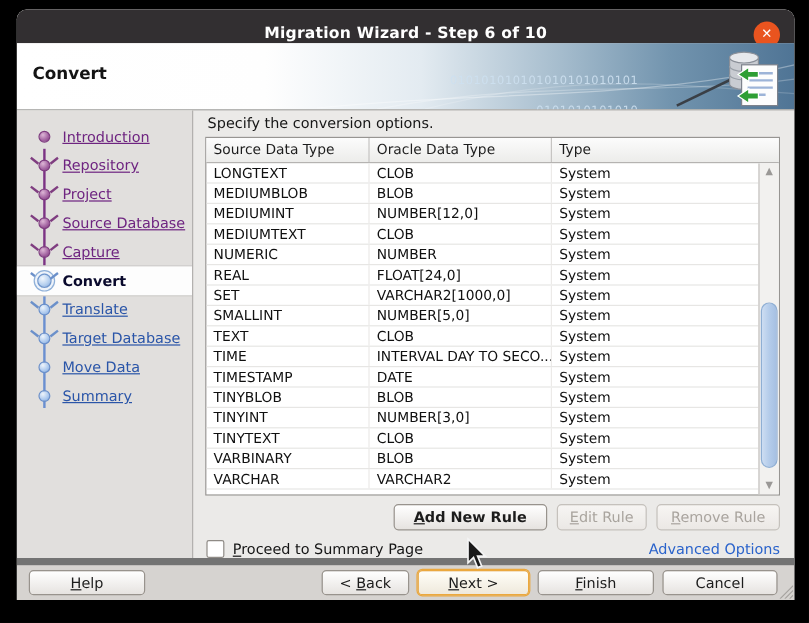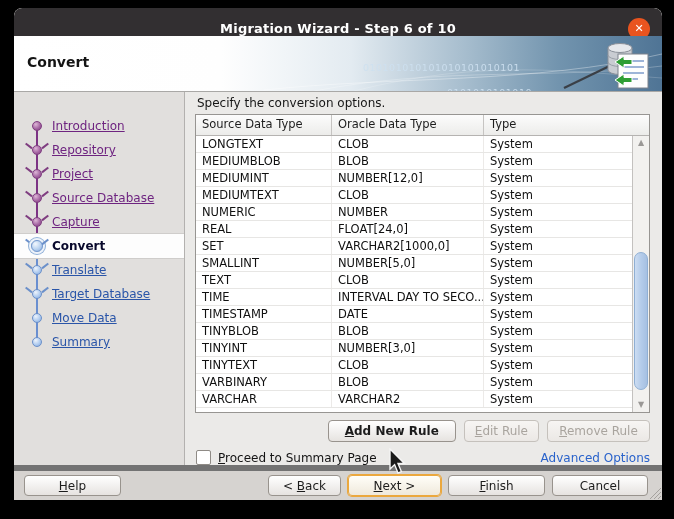--- a/index.html
+++ b/index.html
@@ -12,27 +12,27 @@
   .titlebar .title{position:absolute;left:0;right:0;top:13px;text-align:center;color:#fff;
     font-size:13px;font-weight:bold;letter-spacing:.2px;}
   .close-btn{position:absolute;right:12px;top:10px;width:22px;height:22px;border-radius:50%;
     background:#e9541f;color:#fff;font-size:11px;font-weight:bold;line-height:22px;text-align:center;cursor:pointer;}
   
   .banner{position:relative;height:55px;flex:0 0 auto;border-bottom:1px solid #a9a8a6;
     background:linear-gradient(90deg,#ffffff 0%,#fefefe 32%,#e3ebf1 52%,#a5bccd 70%,#7294ae 84%,#4f7495 100%);overflow:hidden;}
   .banner .swoosh{position:absolute;inset:0;pointer-events:none;}
   .banner-title{position:absolute;left:13px;top:18px;font-size:14px;font-weight:bold;color:#141414;}
   .binary{position:absolute;color:rgba(205,224,240,.9);font-size:9.5px;letter-spacing:.5px;line-height:9px;}
-  .binary.l1{right:142px;top:27px;}
+  .binary.l1{right:130px;top:27px;}
   .binary.l2{right:130px;top:36px;margin-top:16px;}
   .db-icon{position:absolute;right:6px;top:2px;}
   
   .content{flex:1 1 auto;display:flex;min-height:0;}
   
-  .sidebar{position:relative;width:171px;flex:0 0 auto;background:#e1dfdd;border-right:1px solid #b3b1af;padding-top:22px;box-sizing:border-box;text-align:center;}
+  .sidebar{position:relative;width:147px;flex:0 0 auto;background:#e1dfdd;border-right:1px solid #b3b1af;padding-top:10px;box-sizing:border-box;text-align:center;}
   .rail{position:absolute;left:22px;width:2px;z-index:0;}
   .rail.purple{top:32px;height:120px;background:#7c3384;}
   .rail.blue{top:152px;height:96px;background:#6a8fd0;}
   .side-item{position:relative;height:24px;display:flex;align-items:center;padding-left:17px;z-index:1;cursor:pointer;}
   .side-item.current{background:#fdfdfd;box-shadow:0 1px 0 #cfcdcb,0 -1px 0 #cfcdcb;}
   .bullet-wrap{position:relative;width:12px;height:12px;margin-right:9px;flex:0 0 auto;}
   .bullet{position:absolute;left:1px;top:1px;width:10px;height:10px;border-radius:50%;box-sizing:border-box;}
   .visited .bullet{background:radial-gradient(circle at 35% 30%,#ddb6d6,#a262a0 60%,#7c3f7c);border:1px solid #7f3d80;}
   .future .bullet{background:radial-gradient(circle at 35% 30%,#eef4fb,#abc8ee 60%,#7fa4da);border:1px solid #6b90ca;}
   .current .bullet{left:0;top:0;width:12px;height:12px;background:radial-gradient(circle at 35% 30%,#f2f7fd,#b9d2f0 55%,#86a9db);

